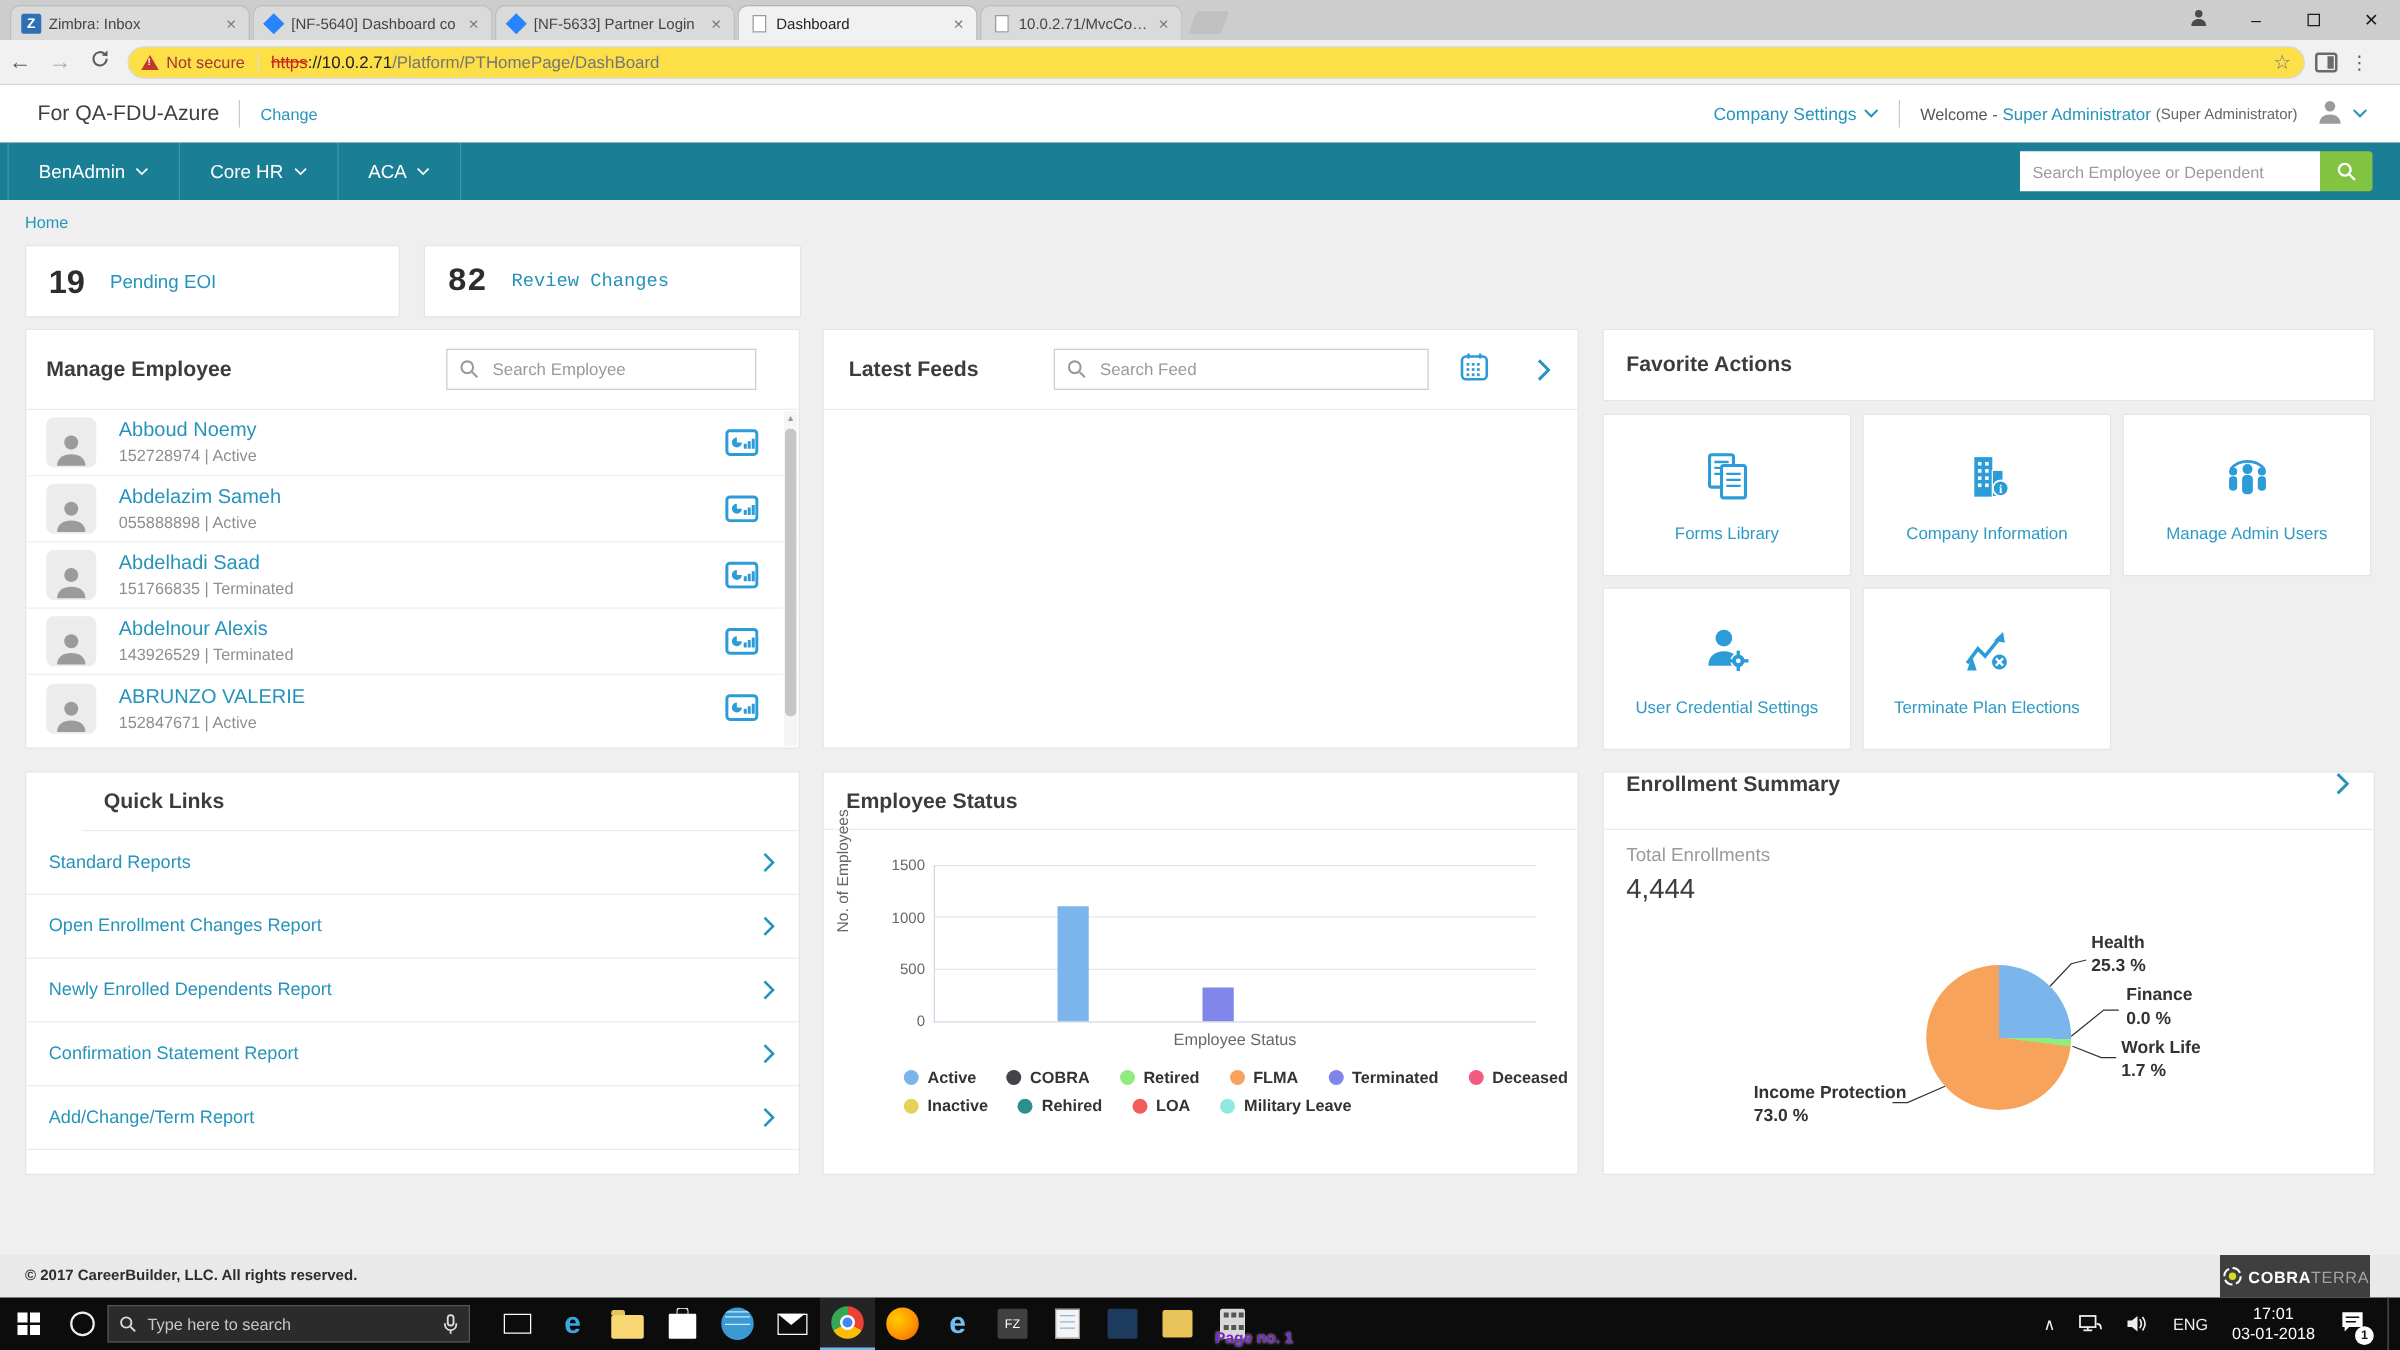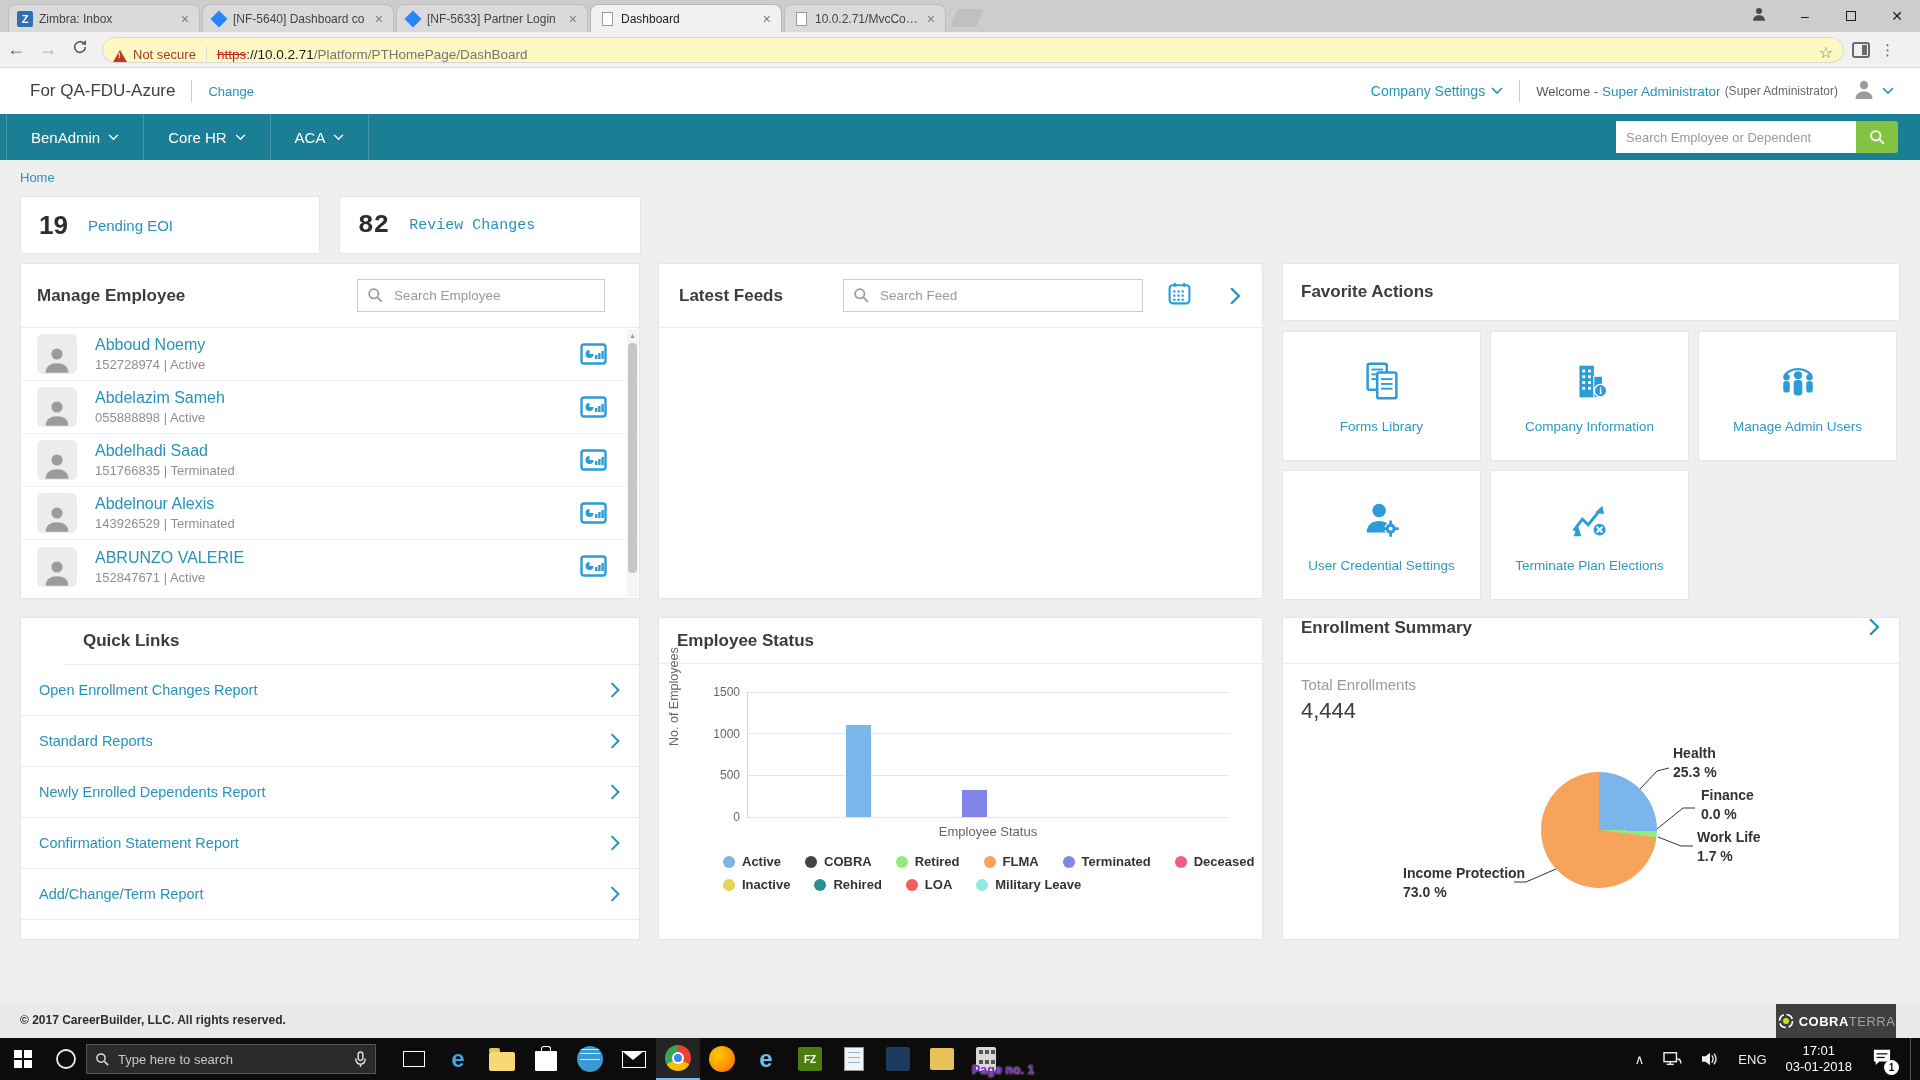--- a/index.html
+++ b/index.html
@@ -22,21 +22,21 @@
   .fav-page { width:11px; height:14px; background:#fff; border:1px solid #9a9a9a; }
   .newtab { width:26px; height:18px; background:#c0c0c0; transform:skewX(-20deg); margin:5px 0 0 6px; border-radius:2px; }
   .win-controls { position:absolute; right:0; top:0; height:32px; display:flex; align-items:center; }
   .win-btn { width:46px; text-align:center; color:#1a1a1a; font-size:14px; }
   .profile-chip { margin-right:14px; }
   .max-box { width:10px; height:10px; border:1px solid #1a1a1a; display:inline-block; }
 
   .toolbar { position:absolute; left:0; top:32px; width:1920px; height:36px; background:#f1f1f1; border-bottom:1px solid #d9d9d9; display:flex; align-items:center; }
   .nav-glyph { font-size:18px; color:#5a5a5a; width:32px; text-align:center; }
   .nav-glyph.disabled { color:#ababab; }
-  .urlbar { height:26px; width:1742px; margin-left:6px; background:#fef9c3; border:1px solid #d8d8d8; border-radius:13px; display:flex; align-items:flex-end; padding:0 10px; }
+  .urlbar { height:26px; width:1742px; margin-left:6px; background:#fde047; border:1px solid #d8d8d8; border-radius:13px; display:flex; align-items:center; padding:0 10px; }
   .warn-tri { width:0; height:0; border-left:7px solid transparent; border-right:7px solid transparent; border-bottom:12px solid #c0392b; position:relative; margin-right:6px; }
   .warn-tri:after { content:"!"; position:absolute; left:-2px; top:1px; color:#fff; font-size:8px; font-weight:bold; }
   .not-secure { color:#9e3a32; font-size:13px; margin-right:10px; }
   .url-div { width:1px; height:16px; background:#ddd; margin-right:10px; }
   .url-scheme { color:#c5221f; text-decoration:line-through; font-size:13.5px; }
   .url-host { color:#202124; font-size:13.5px; }
   .url-path { color:#757575; font-size:13.5px; flex:1; }
   .star { color:#757575; font-size:16px; }
   .ext-ico { width:18px; height:16px; border:2px solid #6a6a6a; border-radius:3px; margin:0 10px 0 8px; position:relative; }
   .ext-ico:after { content:""; position:absolute; right:1px; top:1px; width:5px; height:10px; background:#6a6a6a; }
@@ -172,21 +172,21 @@
 
   .chrome-ball { width:26px; height:26px; border-radius:50%; background:conic-gradient(#ea4335 0 120deg, #fbbc05 120deg 240deg, #34a853 240deg 360deg); display:flex; align-items:center; justify-content:center; }
   .chrome-inner { width:12px; height:12px; background:#fff; border-radius:50%; display:flex; align-items:center; justify-content:center; }
   .chrome-core { width:8px; height:8px; background:#4285f4; border-radius:50%; }
   .ff-ball { width:26px; height:26px; border-radius:50%; background:radial-gradient(circle at 35% 35%, #ffcb00, #ff9500 55%, #e66000); }
   .globe-ball { width:26px; height:26px; border-radius:50%; background:#3b99d4; position:relative; overflow:hidden; }
   .globe-ball:after { content:""; position:absolute; left:3px; top:7px; right:3px; height:1px; background:#cfe9f7; box-shadow:0 6px 0 #cfe9f7, 0 -4px 0 #cfe9f7; }
   .folder-ico { width:26px; height:19px; background:#f8d775; border-radius:2px; position:relative; margin-top:4px; }
   .folder-ico:before { content:""; position:absolute; left:0; top:-4px; width:11px; height:4px; background:#e8c35a; border-radius:2px 2px 0 0; }
   .e-letter { font-size:24px; font-weight:bold; color:#3ca6e0; }
-  .fz-box { width:24px; height:24px; background:#4d7c0f; color:#fff; font-size:10px; font-weight:bold; display:flex; align-items:center; justify-content:center; border-radius:2px; }
+  .fz-box { width:24px; height:24px; background:#404040; color:#fff; font-size:10px; font-weight:normal; display:flex; align-items:center; justify-content:center; border-radius:2px; }
   .note-ico { width:20px; height:24px; background:#f4f4f4; border:1px solid #999; }
   .note-ico div { height:1px; background:#8fb4d8; margin:4px 3px 0 3px; }
   .dark-app { width:24px; height:24px; background:#1d3a5f; border-radius:2px; }
   .yellow-app { width:24px; height:22px; background:#e8c35a; border-radius:2px; }
   .calc-ico { width:20px; height:24px; background:#d8d8d8; border-radius:2px; display:grid; grid-template-columns:4px 4px 4px; gap:2px; padding:3px; }
   .calc-ico div { background:#555; height:4px; }
   .store-ico { width:22px; height:20px; background:#fff; border-radius:1px; position:relative; margin-top:4px; }
   .store-ico:before { content:""; position:absolute; left:6px; top:-5px; width:8px; height:5px; border:1.5px solid #fff; border-bottom:none; border-radius:3px 3px 0 0; }
   .taskview-ico { width:22px; height:16px; border:1.5px solid #fff; position:relative; }
   .mail-ico { width:24px; height:17px; border:1.5px solid #fff; position:relative; }
@@ -553,27 +553,27 @@
       </svg>
     <span class="lbl">Terminate Plan Elections</span>
   </div>
 </div>
 
 <div class="card ql-card">
   <div class="ql-head">
       <span class="card-title">Quick Links</span>
     </div>
   <div class="ql-row">
-    <a class="link lbl">Open Enrollment Changes Report</a>
+    <a class="link lbl">Standard Reports</a>
     <svg width="12" height="16" viewBox="0 0 10 14">
         <polyline points="2,1 8,7 2,13" fill="none" stroke="#2693bb" stroke-width="1.8"></polyline>
       </svg>
   </div>
   <div class="ql-row">
-    <a class="link lbl">Standard Reports</a>
+    <a class="link lbl">Open Enrollment Changes Report</a>
     <svg width="12" height="16" viewBox="0 0 10 14">
         <polyline points="2,1 8,7 2,13" fill="none" stroke="#2693bb" stroke-width="1.8"></polyline>
       </svg>
   </div>
   <div class="ql-row">
     <a class="link lbl">Newly Enrolled Dependents Report</a>
     <svg width="12" height="16" viewBox="0 0 10 14">
         <polyline points="2,1 8,7 2,13" fill="none" stroke="#2693bb" stroke-width="1.8"></polyline>
       </svg>
   </div>

